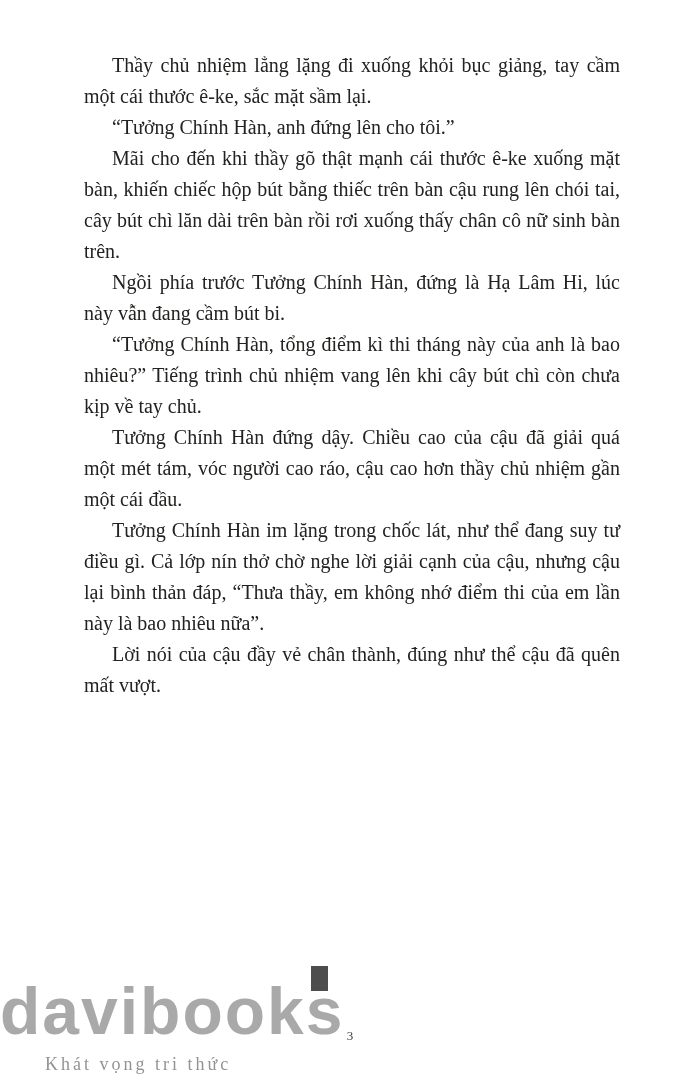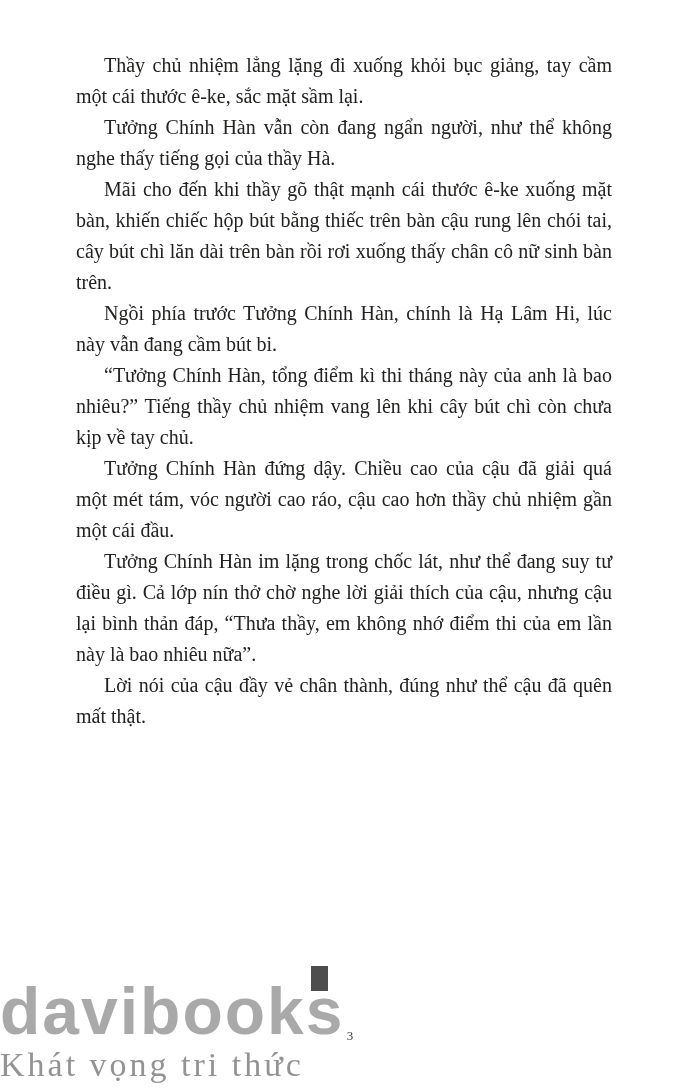--- a/index.html
+++ b/index.html
@@ -11,21 +11,21 @@
     position: relative;
     width: 700px;
     height: 1092px;
     background: #ffffff;
     overflow: hidden;
     font-family: "Liberation Serif", serif;
   }
   .text-block {
     position: absolute;
     top: 50px;
-    left: 76px;
+    left: 84px;
     width: 536px;
     z-index: 2;
     color: #222220;
     font-size: 20px;
     line-height: 31px;
     text-align: justify;
   }
   .text-block p {
     margin: 0;
     padding: 0;
@@ -52,50 +52,51 @@
   .wm-title {
     font-family: "Liberation Sans", sans-serif;
     font-size: 66px;
     font-weight: bold;
     letter-spacing: 2px;
     color: rgba(140, 140, 140, 0.75);
     line-height: 66px;
   }
   .wm-sub {
     font-family: "Liberation Serif", serif;
-    font-size: 34px;
+    font-size: 18px;
     color: rgba(120, 120, 120, 0.8);
     letter-spacing: 3px;
-    margin-top: 2px;
+    margin-top: 10px;
+    padding-left: 45px;
   }
   .page-number {
     position: absolute;
     left: 0;
     width: 700px;
     top: 1028px;
     text-align: center;
     font-size: 13px;
     color: #3a3a3a;
     z-index: 3;
   }
 </style>
 </head>
 <body>
 
 <div class="page">
 
   <div class="text-block">
     <p>Thầy chủ nhiệm lẳng lặng đi xuống khỏi bục giảng, tay cầm một cái thước ê-ke, sắc mặt sầm lại.</p>
-    <p>Tưởng Chính Hàn vẫn còn đang ngẩn người, như thể không nghe thấy tiếng gọi của thầy Hà.</p>
+    <p>“Tưởng Chính Hàn, anh đứng lên cho tôi.”</p>
     <p>Mãi cho đến khi thầy gõ thật mạnh cái thước ê-ke xuống mặt bàn, khiến chiếc hộp bút bằng thiếc trên bàn cậu rung lên chói tai, cây bút chì lăn dài trên bàn rồi rơi xuống thấy chân cô nữ sinh bàn trên.</p>
-    <p>Ngồi phía trước Tưởng Chính Hàn, chính là Hạ Lâm Hi, lúc này vẫn đang cầm bút bi.</p>
-    <p>“Tưởng Chính Hàn, tổng điểm kì thi tháng này của anh là bao nhiêu?” Tiếng thầy chủ nhiệm vang lên khi cây bút chì còn chưa kịp về tay chủ.</p>
+    <p>Ngồi phía trước Tưởng Chính Hàn, đứng là Hạ Lâm Hi, lúc này vẫn đang cầm bút bi.</p>
+    <p>“Tưởng Chính Hàn, tổng điểm kì thi tháng này của anh là bao nhiêu?” Tiếng trình chủ nhiệm vang lên khi cây bút chì còn chưa kịp về tay chủ.</p>
     <p>Tưởng Chính Hàn đứng dậy. Chiều cao của cậu đã giải quá một mét tám, vóc người cao ráo, cậu cao hơn thầy chủ nhiệm gần một cái đầu.</p>
-    <p>Tưởng Chính Hàn im lặng trong chốc lát, như thể đang suy tư điều gì. Cả lớp nín thở chờ nghe lời giải thích của cậu, nhưng cậu lại bình thản đáp, “Thưa thầy, em không nhớ điểm thi của em lần này là bao nhiêu nữa”.</p>
-    <p>Lời nói của cậu đầy vẻ chân thành, đúng như thể cậu đã quên mất thật.</p>
+    <p>Tưởng Chính Hàn im lặng trong chốc lát, như thể đang suy tư điều gì. Cả lớp nín thở chờ nghe lời giải cạnh của cậu, nhưng cậu lại bình thản đáp, “Thưa thầy, em không nhớ điểm thi của em lần này là bao nhiêu nữa”.</p>
+    <p>Lời nói của cậu đầy vẻ chân thành, đúng như thể cậu đã quên mất vượt.</p>
   </div>
 
   <div class="scan-artifact"></div>
 
   <div class="watermark">
     <div class="wm-title">davibooks</div>
     <div class="wm-sub">Khát vọng tri thức</div>
   </div>
 
   <div class="page-number">3</div>

